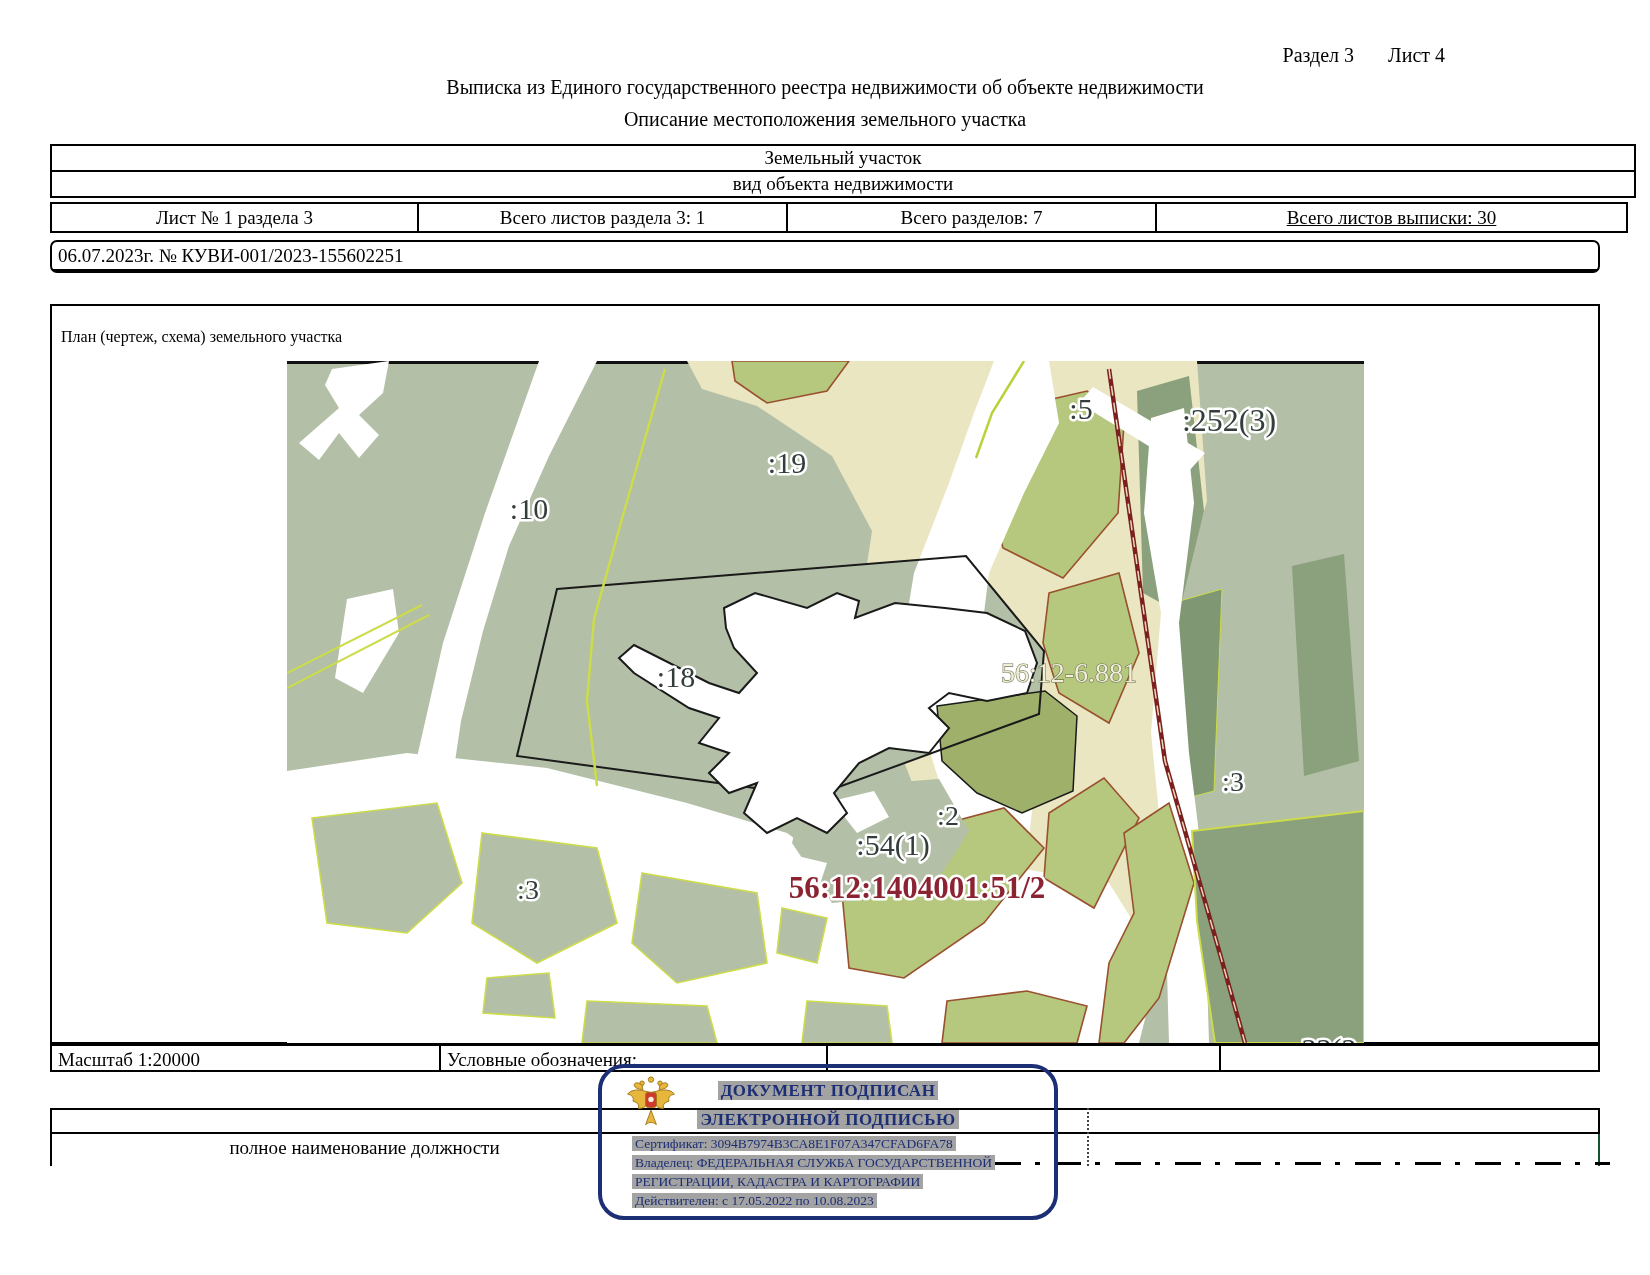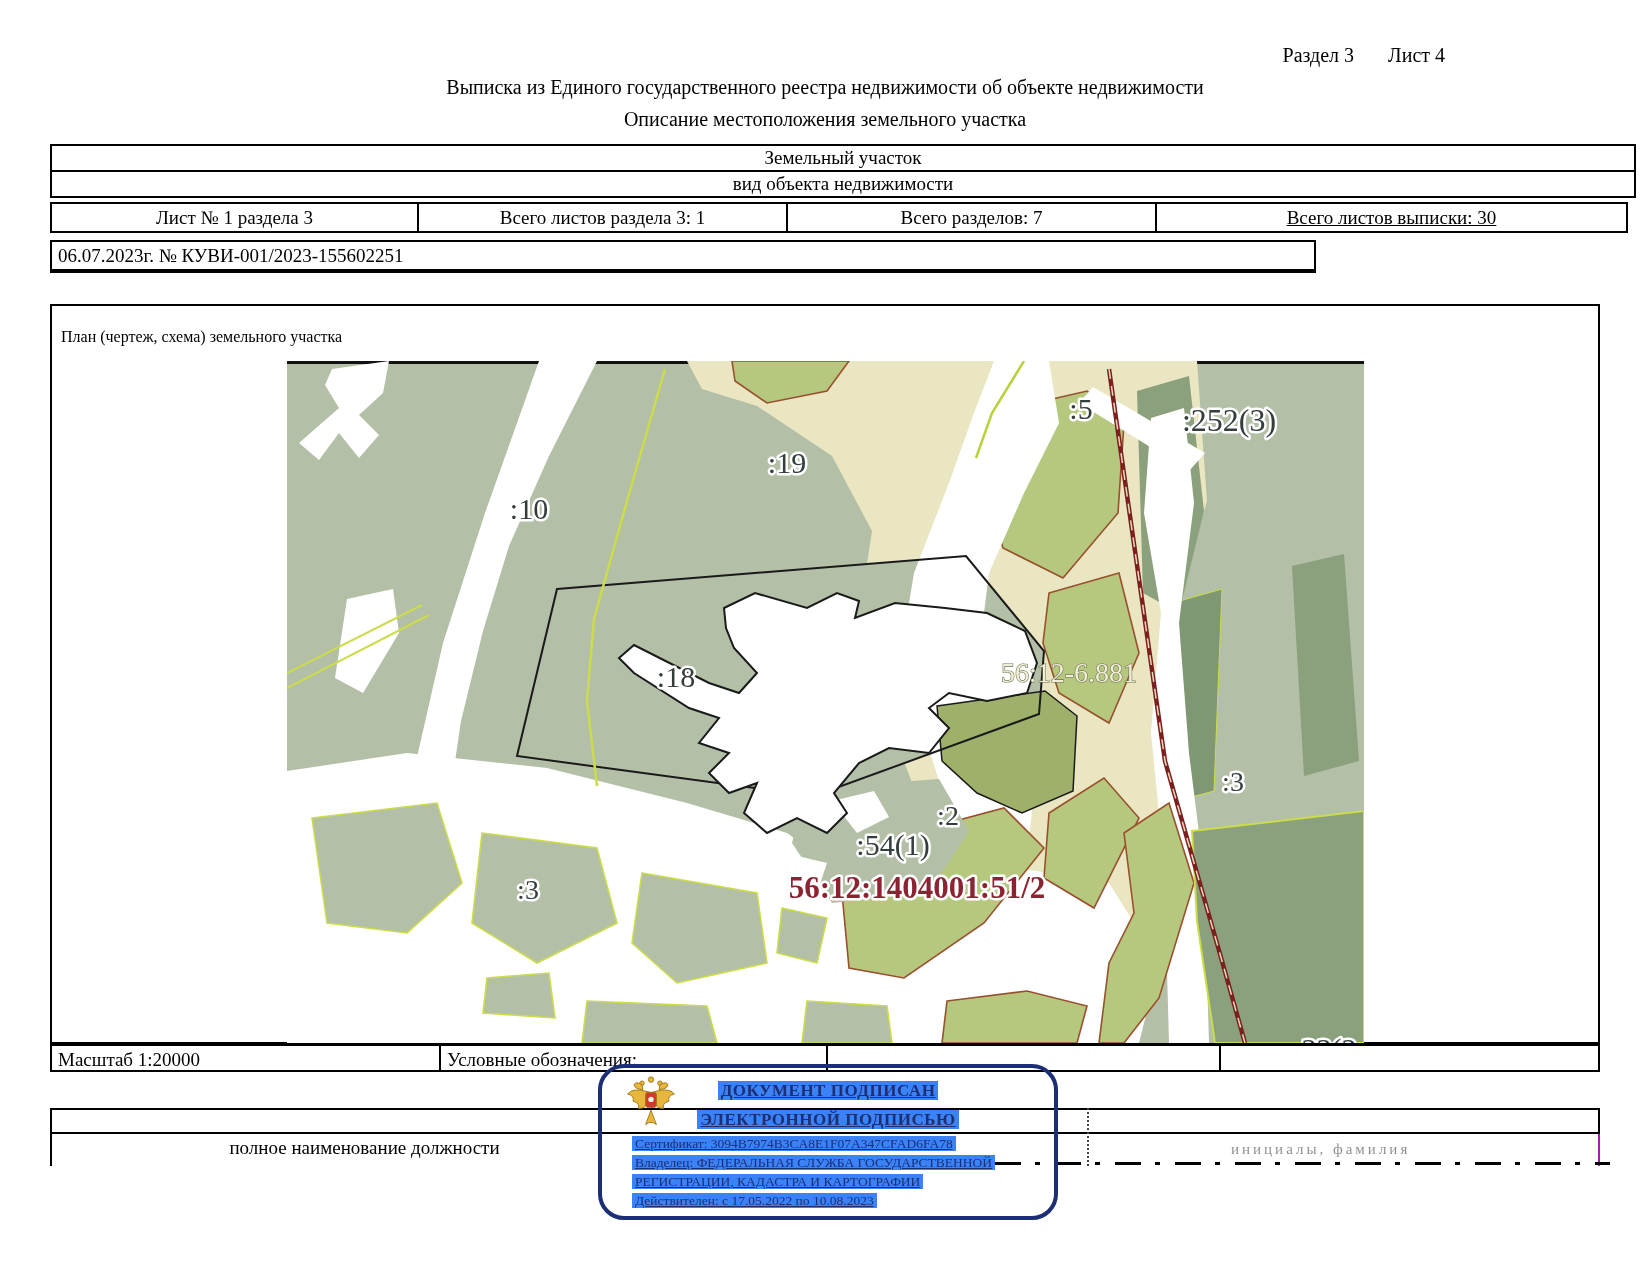--- a/index.html
+++ b/index.html
@@ -28,21 +28,21 @@
     font-family:"Liberation Serif",serif;
     paint-order:stroke;stroke:#6e7553;stroke-width:1.2px;
   }
   
   .stamp{
     left:598px;top:1064px;width:452px;height:148px;z-index:10;
     border:4px solid #1c2e74;border-radius:26px;background:transparent;
     color:#1c2e74;
   }
   .stamp-title{font-size:17px;font-weight:bold;text-align:center;letter-spacing:.5px;}
-  .stamp-title span,.stamp-line span{background:#3b82f6;padding:0 3px;text-decoration:underline;}
+  .stamp-title span,.stamp-line span{background:#a3a3a3;padding:0 3px;}
   .stamp-line{font-size:13.5px;line-height:19px;margin-left:30px;}
   .dashdot{
     height:3px;z-index:3;
     background-image:repeating-linear-gradient(90deg,#000 0 26px,transparent 26px 40px,#000 40px 45px,transparent 45px 60px);
   }
   .vdotted{border-left:2px dotted #444;width:0;z-index:3;}
   .faded-caption{opacity:.45;letter-spacing:3px;font-size:15px;}
 </style>
 </head>
 <body>
@@ -60,21 +60,21 @@
   <div class="ctr doc-text">вид объекта недвижимости</div>
 </div>
 
 <div class="abs t-border row" style="left:50px;top:202px;width:1578px;">
   <div class="cell mid ctr" style="width:367px;">Лист № 1 раздела 3</div>
   <div class="cell mid ctr" style="width:369px;">Всего листов раздела 3: 1</div>
   <div class="cell mid ctr" style="width:369px;">Всего разделов: 7</div>
   <div class="cell ctr" style="flex:1;text-decoration:underline;">Всего листов выписки: 30</div>
 </div>
 
-<div class="abs t-border" style="left:50px;top:240px;width:1266px;">
+<div class="abs t-border" style="left:50px;top:240px;width:1550px;border-radius:7px;">
   <div class="cell" style="border-bottom:2px solid #000;">06.07.2023г. № КУВИ-001/2023-155602251</div>
 </div>
 
 <div class="abs plan-box" style="left:50px;top:304px;width:1550px;height:740px;">
   <div class="plan-caption">План (чертеж, схема) земельного участка</div>
 
   <div class="map-wrap">
     <svg width="1077" height="682" viewBox="0 0 1077 682">
 
       <rect x="0" y="0" width="1077" height="682" fill="#b3bfa6"></rect>
@@ -179,26 +179,23 @@
 
 <div class="abs t-border row" style="left:50px;top:1044px;width:1550px;height:28px;">
   <div class="cell mid" style="width:389px;">Масштаб 1:20000</div>
   <div class="cell mid" style="width:387px;">Условные обозначения:</div>
   <div class="cell mid" style="width:393px;"></div>
   <div class="cell" style="flex:1;"></div>
 </div>
 
 <div class="abs" style="left:50px;top:1108px;width:1550px;z-index:1;">
   <div class="t-border" style="height:26px;"></div>
-  <div class="row" style="border-left:2px solid #000;border-right:2px solid #a21caf;box-sizing:border-box;height:32px;gap:12px;">
+  <div class="row" style="border-left:2px solid #000;border-right:2px solid #14532d;box-sizing:border-box;height:32px;gap:12px;">
     <div class="cell ctr" style="width:625px;">полное наименование должности</div>
     <div class="cell" style="width:412px;"></div>
-    <div class="cell" style="flex:1;padding-left:118px;">
-      <span class="faded-caption">инициалы, фамилия</span>
-    </div>
   </div>
 </div>
 
 <div class="abs vdotted" style="left:1087px;top:1108px;height:58px;"></div>
 <div class="abs dashdot" style="left:995px;top:1162px;width:615px;"></div>
 
 <div class="abs stamp">
   <div class="abs" style="left:22px;top:6px;width:54px;height:58px;">
     <svg viewBox="0 0 60 64" width="54" height="58">
       <g fill="#e7b63c" stroke="#9c7513" stroke-width="1">

